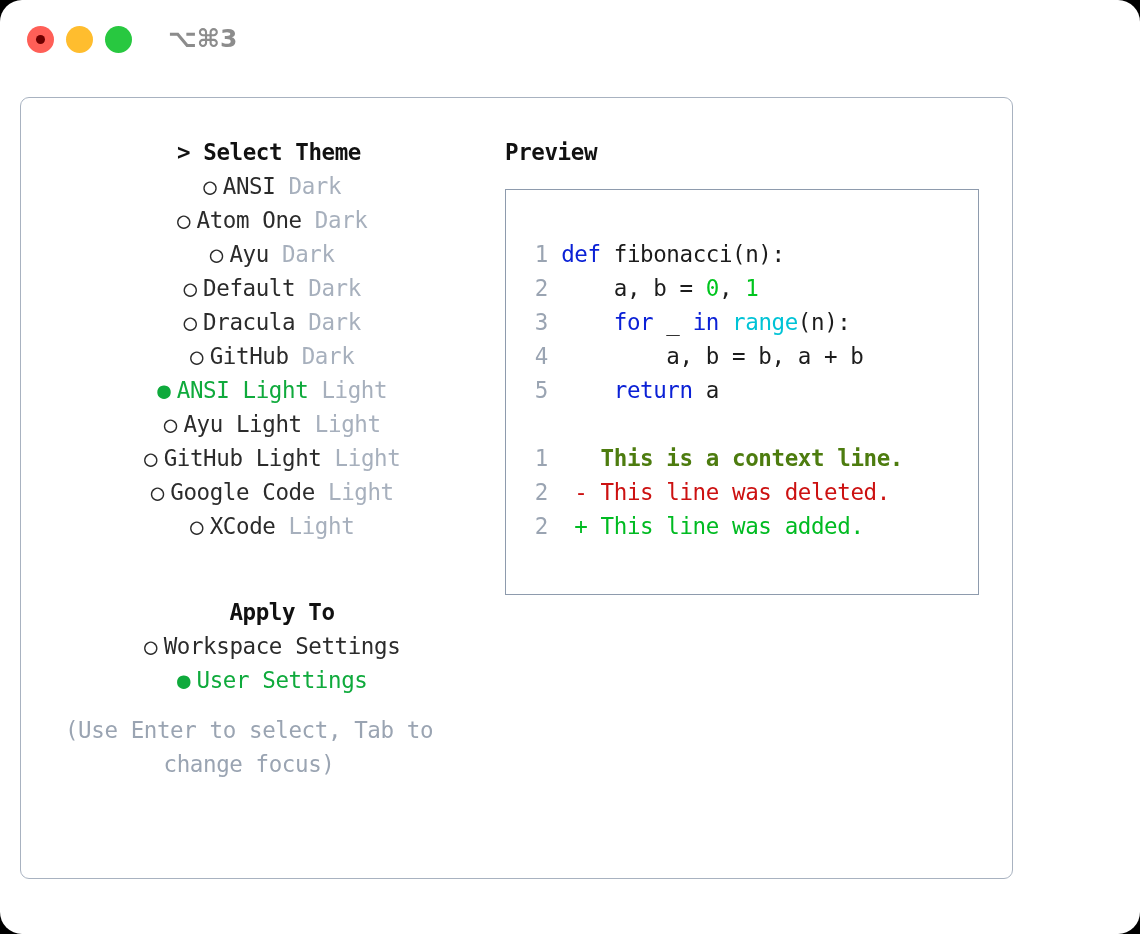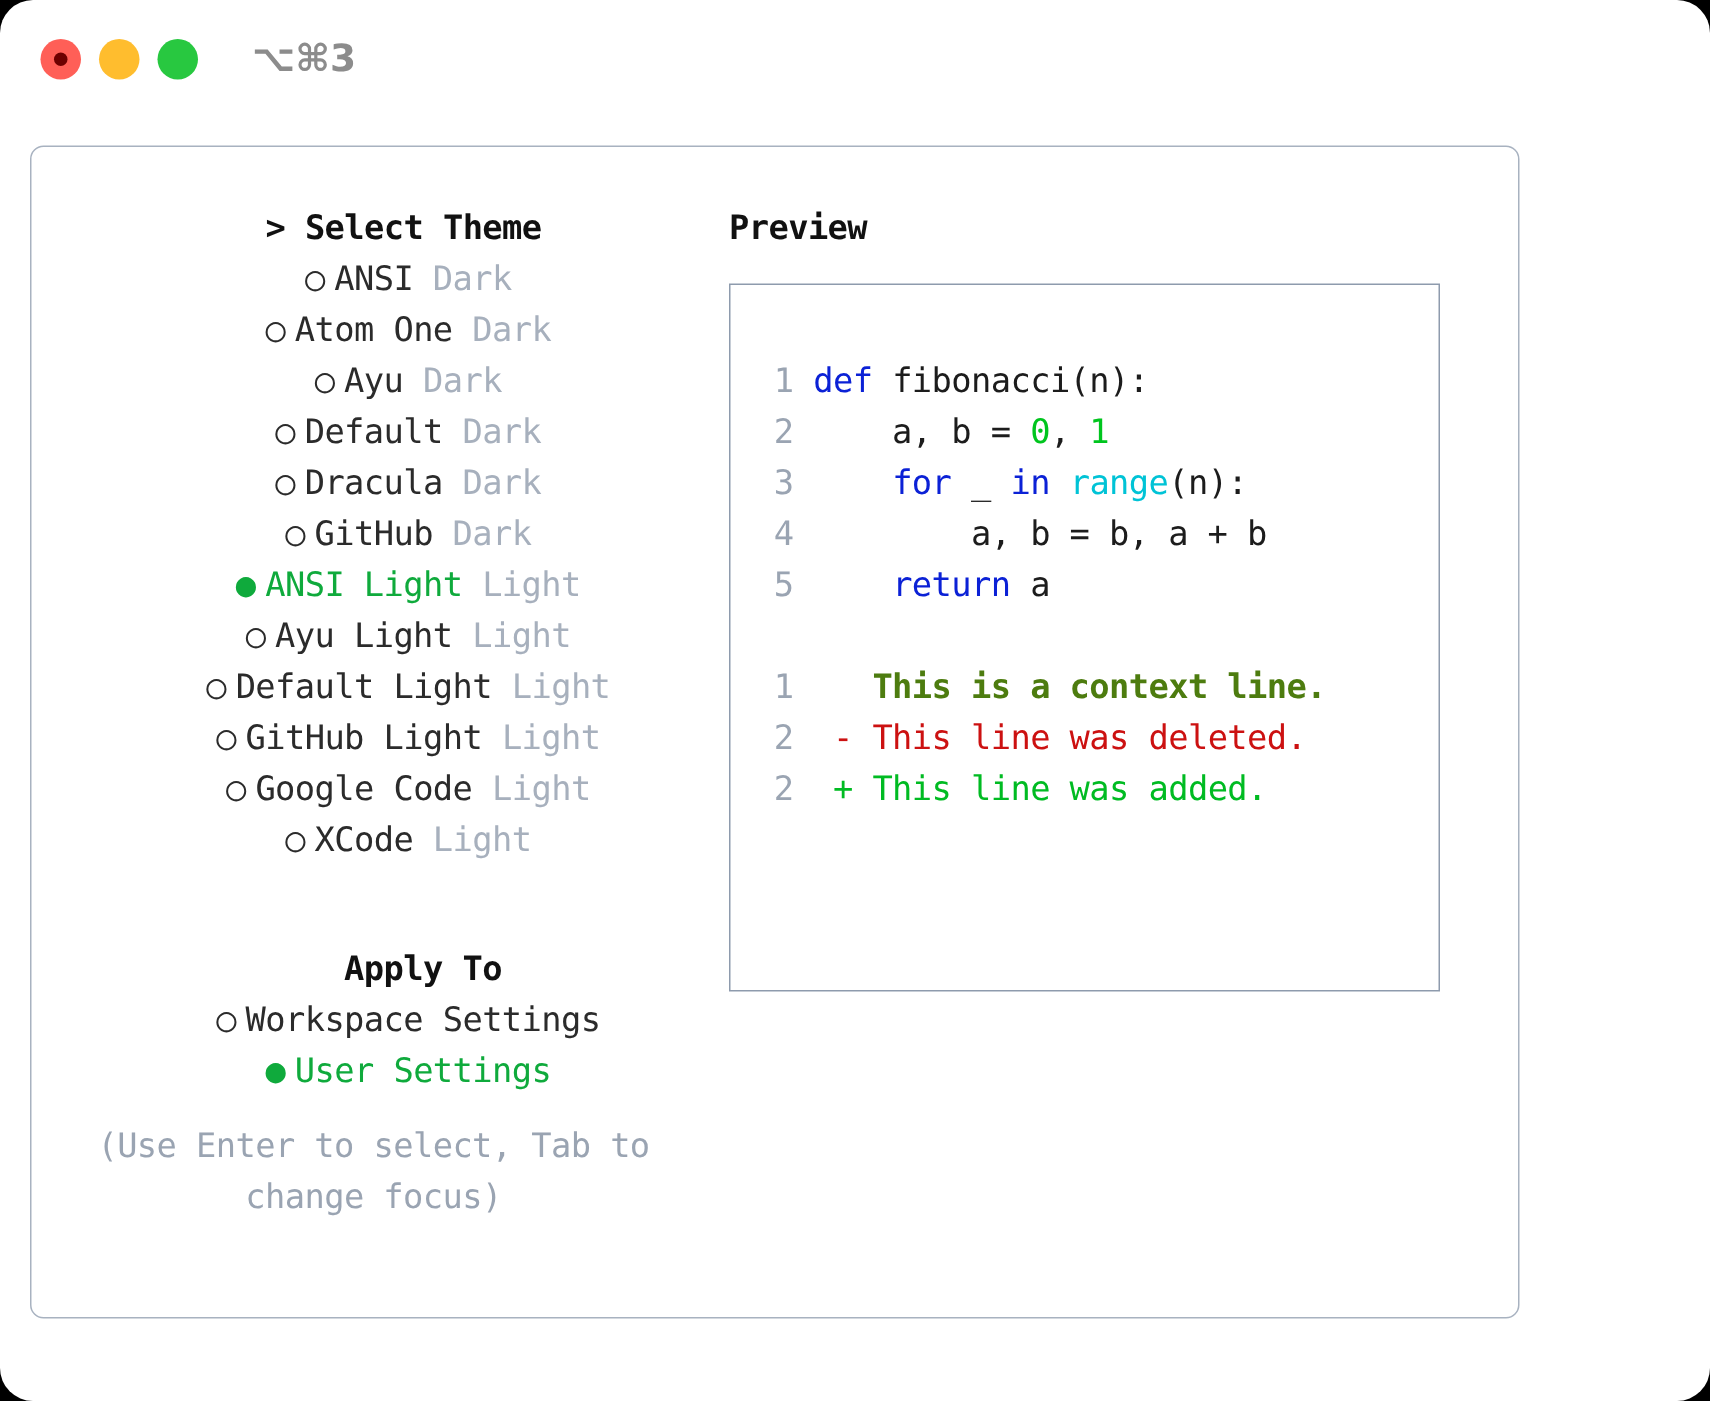--- a/index.html
+++ b/index.html
@@ -125,37 +125,37 @@
     margin-top: 16px;
     color: #9aa4b2;
     letter-spacing: -0.4px;
     width: 420px;
     white-space: pre-wrap;
   }
 
   
   #preview-column {
     position: absolute;
-    left: 465px;
+    left: 484px;
     top: 37px;
     width: 500px;
   }
   #preview-header {
     font-family: "DejaVu Sans Mono", monospace;
     font-size: 22.5px;
     line-height: 34px;
     font-weight: bold;
     color: #111111;
     letter-spacing: -0.4px;
     white-space: pre;
   }
   #preview-box {
     margin-top: 20px;
     width: 474px;
-    height: 472px;
+    height: 406px;
     border: 1.5px solid #8e9bad;
     box-sizing: border-box;
     background: #ffffff;
     position: relative;
   }
   #code-area {
     position: absolute;
     left: 16px;
     top: 47px;
     font-family: "DejaVu Sans Mono", monospace;
@@ -201,21 +201,20 @@
       <div class="mono-line" id="select-theme-header">&gt; Select Theme</div>
       <div id="theme-list">
           <div class="mono-line theme-row"><span class="marker">○</span><span class="theme-name">ANSI</span><span class="theme-kind"> Dark</span></div>
           <div class="mono-line theme-row"><span class="marker">○</span><span class="theme-name">Atom One</span><span class="theme-kind"> Dark</span></div>
           <div class="mono-line theme-row"><span class="marker">○</span><span class="theme-name">Ayu</span><span class="theme-kind"> Dark</span></div>
           <div class="mono-line theme-row"><span class="marker">○</span><span class="theme-name">Default</span><span class="theme-kind"> Dark</span></div>
           <div class="mono-line theme-row"><span class="marker">○</span><span class="theme-name">Dracula</span><span class="theme-kind"> Dark</span></div>
           <div class="mono-line theme-row"><span class="marker">○</span><span class="theme-name">GitHub</span><span class="theme-kind"> Dark</span></div>
           <div class="mono-line theme-row selected"><span class="marker">●</span><span class="theme-name">ANSI Light</span><span class="theme-kind"> Light</span></div>
           <div class="mono-line theme-row"><span class="marker">○</span><span class="theme-name">Ayu Light</span><span class="theme-kind"> Light</span></div>
-          <div class="mono-line theme-row"><span class="marker">○</span><span class="theme-name">Default Light</span><span class="theme-kind"> Light</span></div>
           <div class="mono-line theme-row"><span class="marker">○</span><span class="theme-name">GitHub Light</span><span class="theme-kind"> Light</span></div>
           <div class="mono-line theme-row"><span class="marker">○</span><span class="theme-name">Google Code</span><span class="theme-kind"> Light</span></div>
           <div class="mono-line theme-row"><span class="marker">○</span><span class="theme-name">XCode</span><span class="theme-kind"> Light</span></div>
         </div>
 
       <div id="apply-to-block">
         <div class="mono-line" id="apply-to-header">Apply To</div>
         <div id="apply-to-list">
             <div class="mono-line apply-row"><span class="marker">○</span><span class="apply-label">Workspace Settings</span></div>
             <div class="mono-line apply-row selected"><span class="marker">●</span><span class="apply-label">User Settings</span></div>

